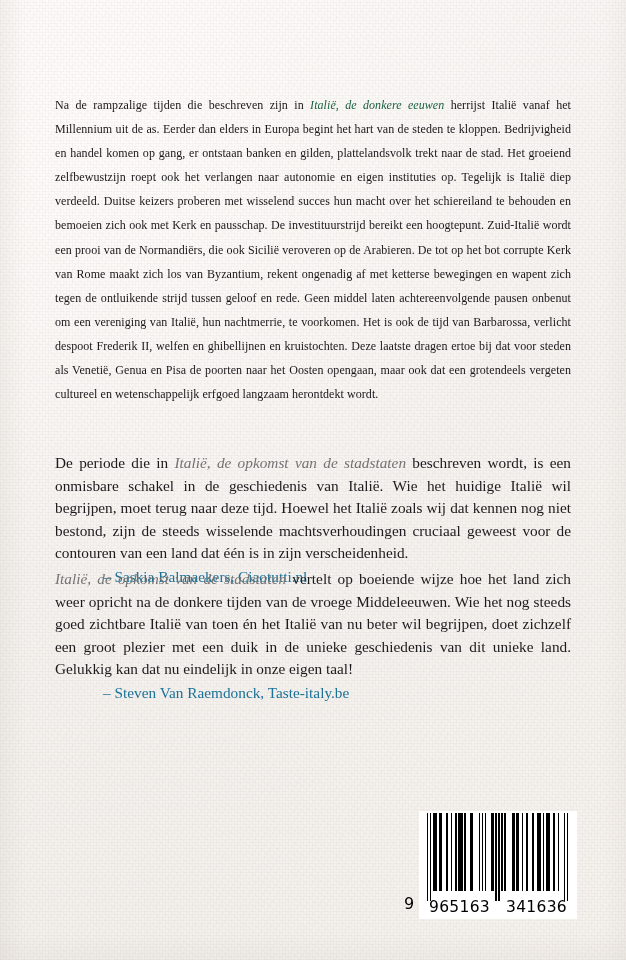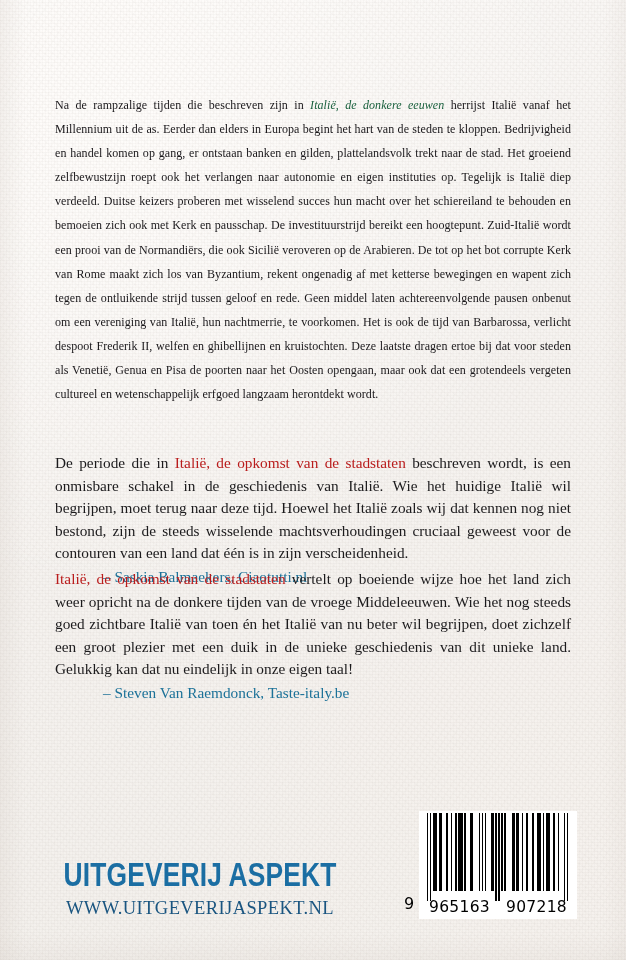--- a/index.html
+++ b/index.html
@@ -72,21 +72,22 @@
     font-size: 15.3px;
     line-height: 22.6px;
     color: #1b1a1c;
     text-align: justify;
     text-justify: inter-word;
   }
   #review-1 { top: 452px; }
   #review-2 { top: 568px; }
 
   .review .titleteal {
-    color: #b91c1c;
+    font-style: italic;
+    color: #737373;
   }
   .attrib {
     display: block;
     color: #1b7198;
     text-align: left;
     padding-left: 48px;
     margin-top: 1px;
     font-size: 15.3px;
     line-height: 22.6px;
     white-space: nowrap;
@@ -175,24 +176,20 @@
 <div class="paper-shade"></div>
 
 <div class="page">
 
   <div class="blurb"><span>Na de rampzalige tijden die beschreven zijn in </span><span class="titlegreen">Italië, de donkere eeuwen</span><span> herrijst Italië vanaf het Millennium uit de as. Eerder dan elders in Europa begint het hart van de steden te kloppen. Bedrijvigheid en handel komen op gang, er ontstaan banken en gilden, plattelandsvolk trekt naar de stad. Het groeiend zelfbewustzijn roept ook het verlangen naar autonomie en eigen instituties op. Tegelijk is Italië diep verdeeld. Duitse keizers proberen met wisselend succes hun macht over het schiereiland te behouden en bemoeien zich ook met Kerk en pausschap. De investituurstrijd bereikt een hoogtepunt. Zuid-Italië wordt een prooi van de Normandiërs, die ook Sicilië veroveren op de Arabieren. De tot op het bot corrupte Kerk van Rome maakt zich los van Byzantium, rekent ongenadig af met ketterse bewegingen en wapent zich tegen de ontluikende strijd tussen geloof en rede. Geen middel laten achtereenvolgende pausen onbenut om een vereniging van Italië, hun nachtmerrie, te voorkomen. Het is ook de tijd van Barbarossa, verlicht despoot Frederik II, welfen en ghibellijnen en kruistochten. Deze laatste dragen ertoe bij dat voor steden als Venetië, Genua en Pisa de poorten naar het Oosten opengaan, maar ook dat een grotendeels vergeten cultureel en wetenschappelijk erfgoed langzaam herontdekt wordt.</span></div>
 
   <div class="review" id="review-1"><span>De periode die in </span><span class="titleteal">Italië, de opkomst van de stadstaten</span><span> beschreven wordt, is een onmisbare schakel in de geschiedenis van Italië. Wie het huidige Italië wil begrijpen, moet terug naar deze tijd. Hoewel het Italië zoals wij dat kennen nog niet bestond, zijn de steeds wisselende machtsverhoudingen cruciaal geweest voor de contouren van een land dat één is in zijn verscheidenheid.</span><span class="attrib">– Saskia Balmaekers, Ciaotutti.nl</span></div>
 
   <div class="review" id="review-2"><span></span><span class="titleteal">Italië, de opkomst van de stadstaten</span><span> vertelt op boeiende wijze hoe het land zich weer opricht na de donkere tijden van de vroege Middeleeuwen. Wie het nog steeds goed zichtbare Italië van toen én het Italië van nu beter wil begrijpen, doet zichzelf een groot plezier met een duik in de unieke geschiedenis van dit unieke land. Gelukkig kan dat nu eindelijk in onze eigen taal!</span><span class="attrib">– Steven Van Raemdonck, Taste-italy.be</span></div>
 
-  <div class="publisher">
-    <div class="pub-name">UITGEVERIJ ASPEKT</div>
-    <div class="pub-url">WWW.UITGEVERIJASPEKT.NL</div>
-  </div>
 
   <div class="barcode-box">
     <div class="bars" id="bars">
         <div class="bar tall" style="width: 1.49474px;"></div>
         <div class="bar sp tall" style="width: 1.49474px;"></div>
         <div class="bar tall" style="width: 1.49474px;"></div>
         <div class="bar sp" style="width: 1.49474px;"></div>
         <div class="bar" style="width: 1.49474px;"></div>
         <div class="bar" style="width: 1.49474px;"></div>
         <div class="bar" style="width: 1.49474px;"></div>
@@ -280,18 +277,18 @@
         <div class="bar" style="width: 1.49474px;"></div>
         <div class="bar sp" style="width: 1.49474px;"></div>
         <div class="bar sp" style="width: 1.49474px;"></div>
         <div class="bar sp" style="width: 1.49474px;"></div>
         <div class="bar tall" style="width: 1.49474px;"></div>
         <div class="bar sp tall" style="width: 1.49474px;"></div>
         <div class="bar tall" style="width: 1.49474px;"></div>
       </div>
     <div class="barcode-digits">
       <span>965163</span>
-      <span>907218</span>
+      <span>341636</span>
     </div>
   </div>
   <div class="barcode-guard">9</div>
 
 </div>
 
 </body></html>

